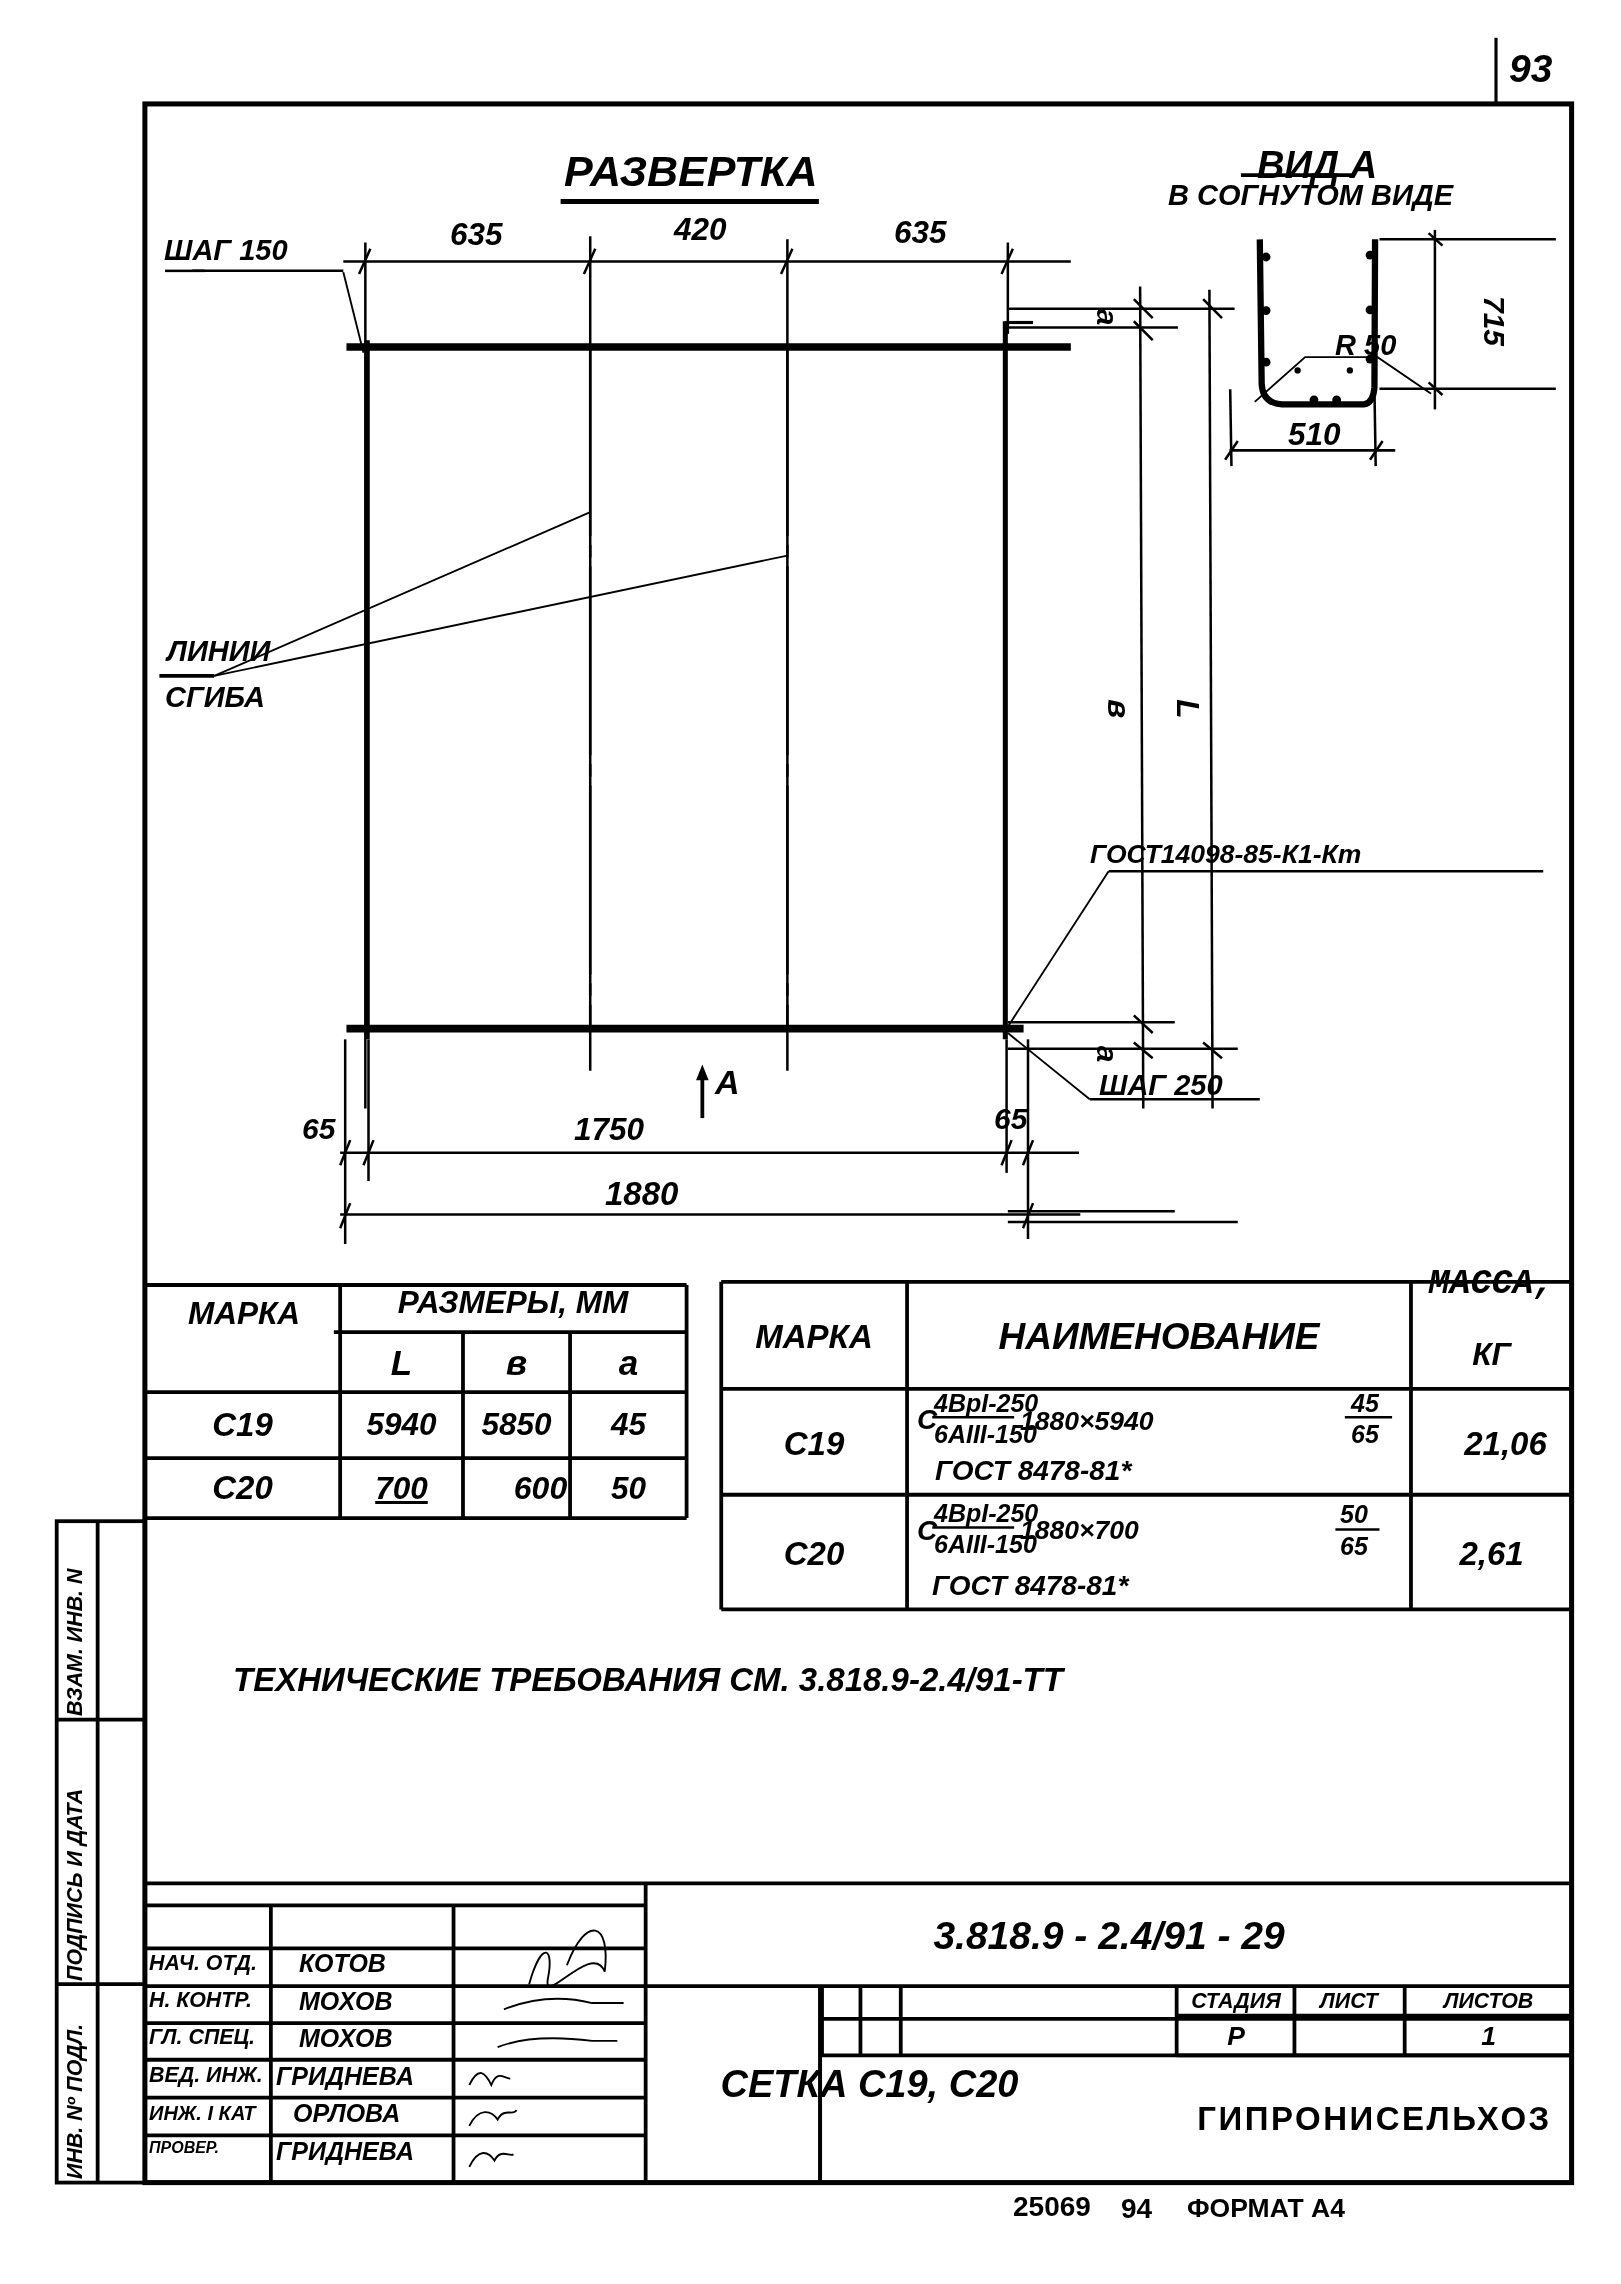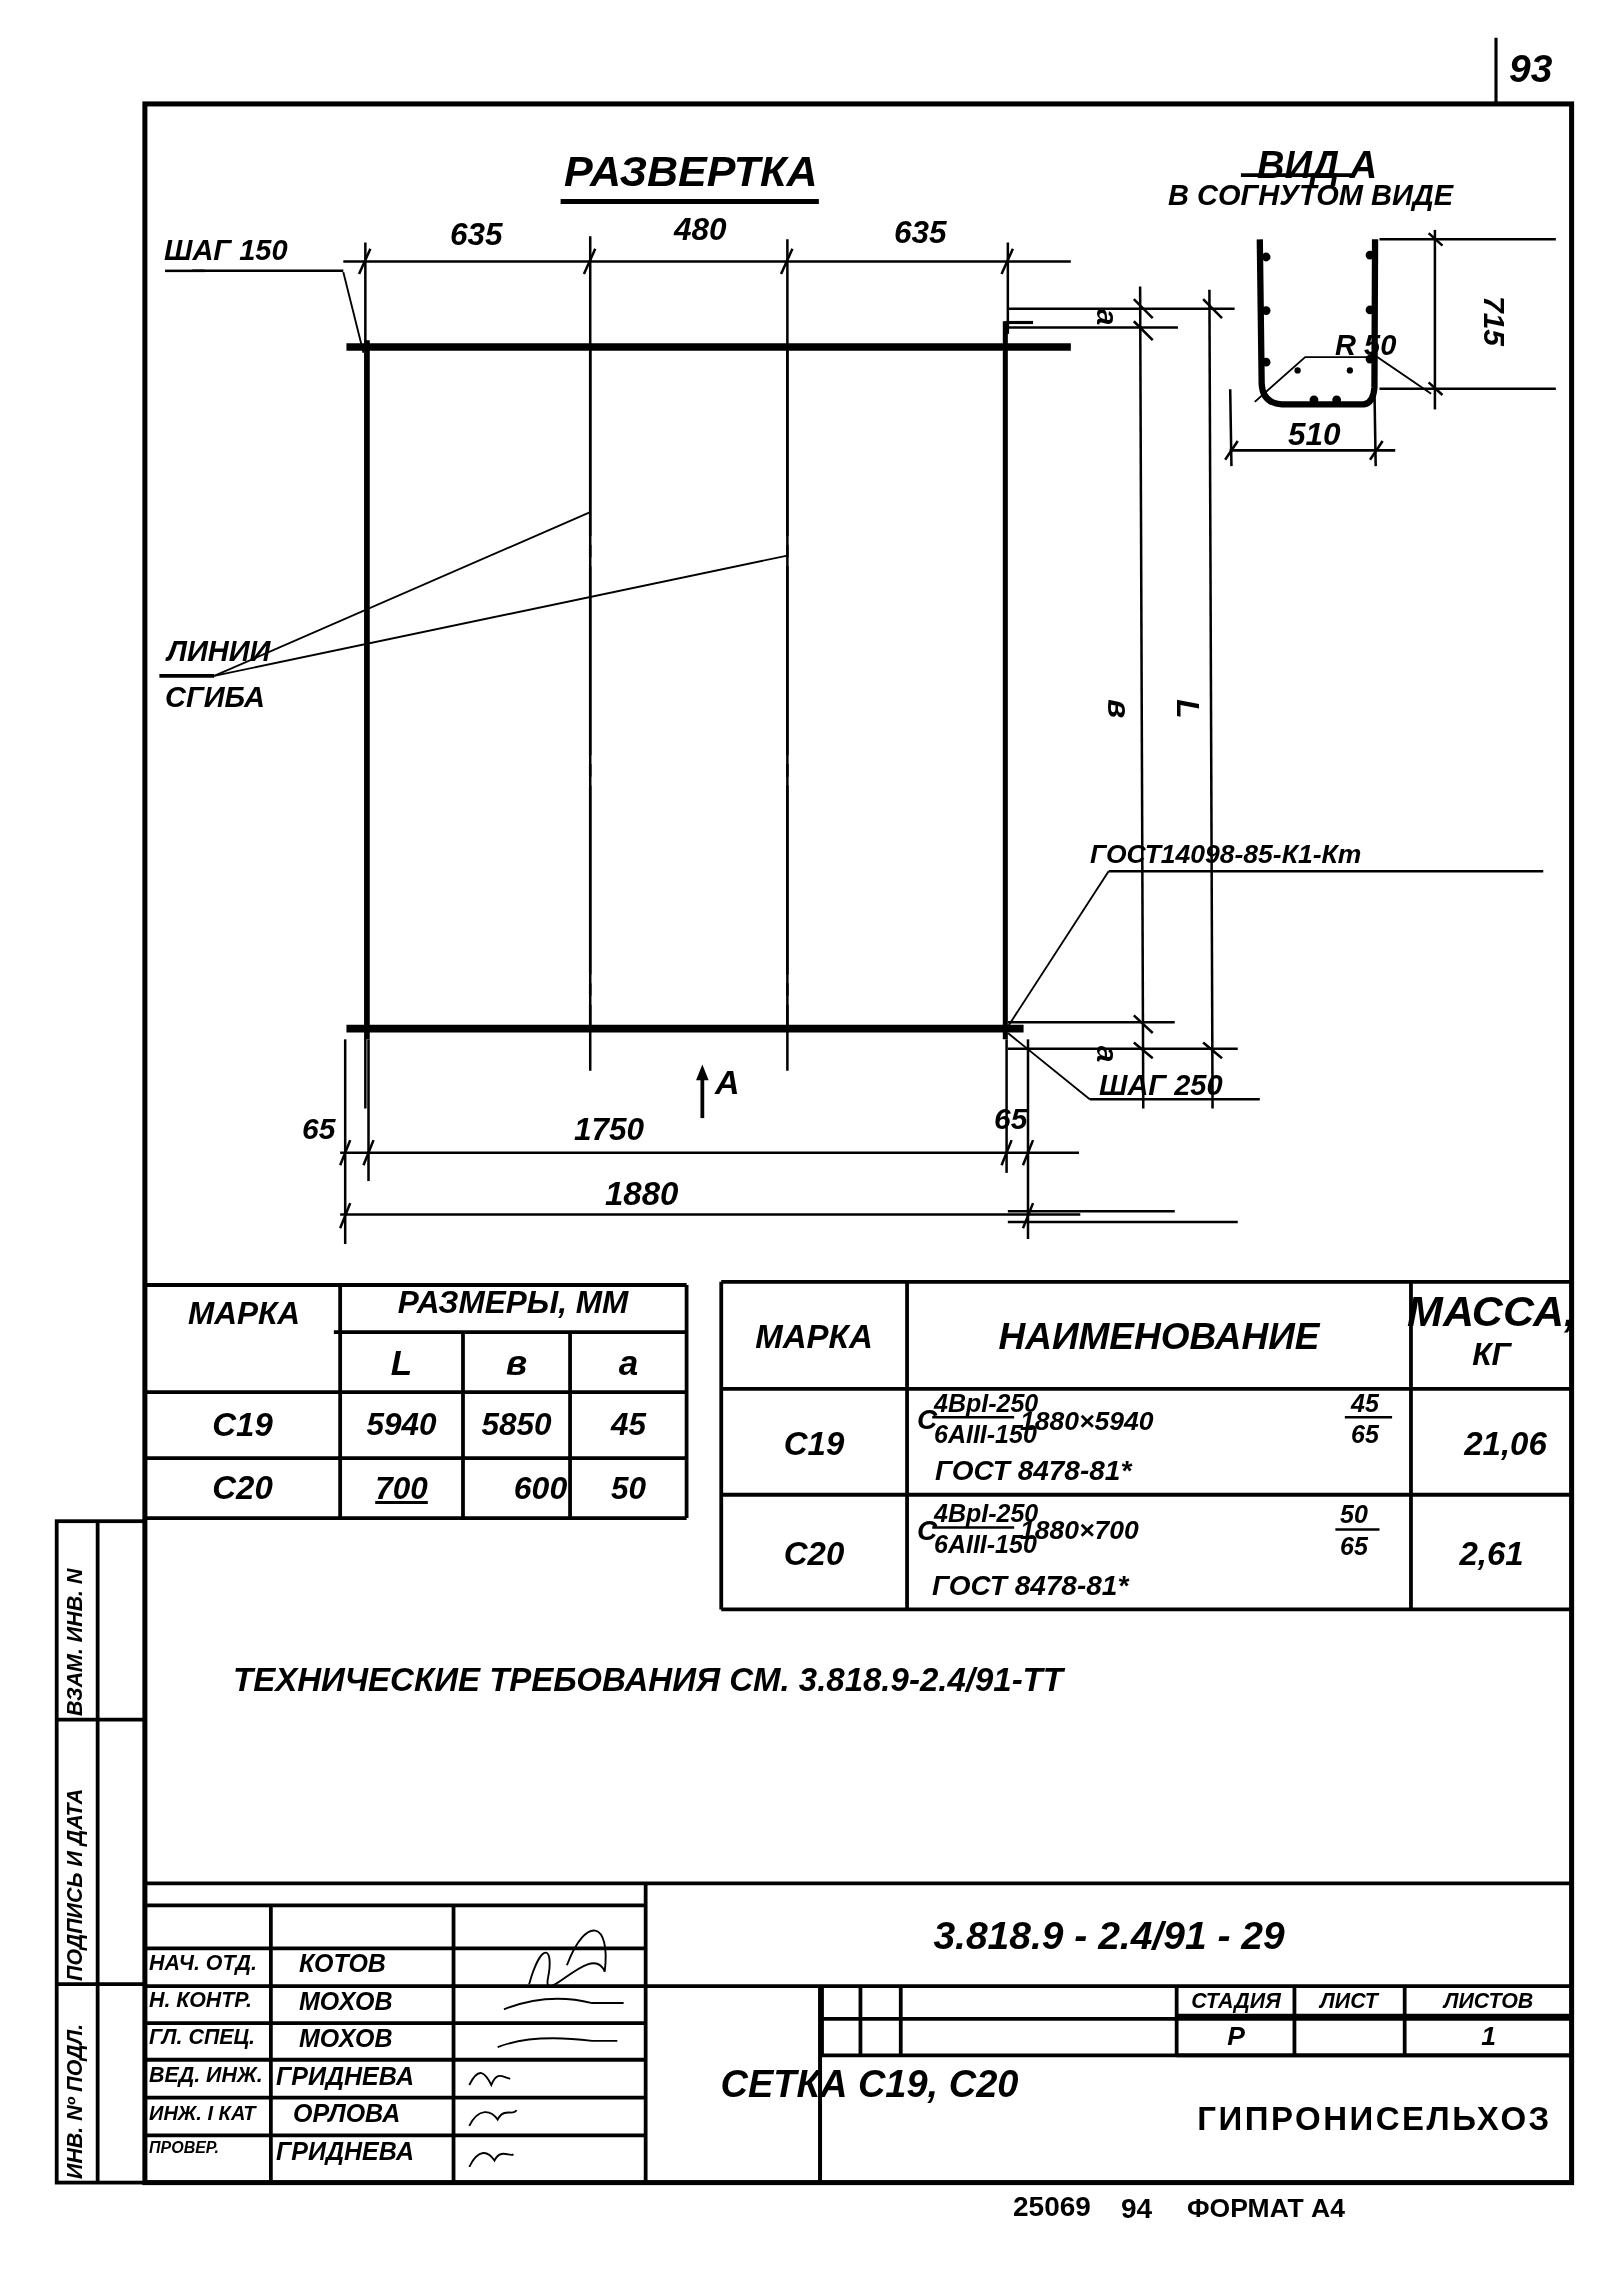--- a/index.html
+++ b/index.html
@@ -199,21 +199,21 @@
     <path d="M745,3310 C760,3280 770,3290 780,3310 C790,3285 800,3300 810,3300"></path>
     <path d="M745,3375 C760,3345 780,3350 790,3365 C800,3345 815,3360 820,3350"></path>
     <path d="M745,3440 C760,3410 775,3415 785,3430 C795,3410 810,3425 815,3420"></path>
   </g>
 </svg>
 
 <div class="txt" style="left:1509px;top:49px;font-size:39px;">93</div>
 
 <div class="txt" style="left:564px;top:150px;font-size:43px;">РАЗВЕРТКА</div>
 <div class="txt" style="left:450px;top:219px;font-size:31.5px;">635</div>
-<div class="txt" style="left:674px;top:214px;font-size:31.5px;">480</div>
+<div class="txt" style="left:674px;top:214px;font-size:31.5px;">420</div>
 <div class="txt" style="left:894px;top:217px;font-size:31.5px;">635</div>
 <div class="txt" style="left:164px;top:236px;font-size:29px;">ШАГ 150</div>
 <div class="txt" style="left:167px;top:637px;font-size:29px;">ЛИНИИ</div>
 <div class="txt" style="left:165px;top:683px;font-size:29px;">СГИБА</div>
 <div class="txt" style="left:1090px;top:841px;font-size:26.5px;">ГОСТ14098-85-К1-Кт</div>
 <div class="txt" style="left:1099px;top:1071px;font-size:29px;">ШАГ 250</div>
 <div class="txt" style="left:715px;top:1065px;font-size:34px;">А</div>
 <div class="txt" style="left:302px;top:1114px;font-size:30px;">65</div>
 <div class="txt" style="left:574px;top:1114px;font-size:31.5px;">1750</div>
 <div class="txt" style="left:994px;top:1104px;font-size:30px;">65</div>
@@ -240,21 +240,21 @@
 <div class="cell" style="left:463px;top:1393px;width:107px;height:63px;font-size:31.5px;">5850</div>
 <div class="cell" style="left:570px;top:1393px;width:117px;height:63px;font-size:31.5px;">45</div>
 
 <div class="cell" style="left:145px;top:1459px;width:195px;height:58px;font-size:33px;">С20</div>
 <div class="cell" style="left:340px;top:1459px;width:123px;height:58px;font-size:31.5px;text-decoration:underline;">700</div>
 <div class="cell" style="left:463px;top:1459px;width:107px;height:58px;font-size:32px;padding-left:24px;">600</div>
 <div class="cell" style="left:570px;top:1459px;width:117px;height:58px;font-size:31.5px;">50</div>
 
 <div class="cell" style="left:721px;top:1285px;width:186px;height:104px;font-size:33px;">МАРКА</div>
 <div class="cell" style="left:907px;top:1285px;width:504px;height:104px;font-size:37px;">НАИМЕНОВАНИЕ</div>
-<div class="cell" style="left:1411px;top:1288px;width:161px;height:47px;font-size:43px;">МАССА,</div>
+<div class="cell" style="left:1411px;top:1260px;width:161px;height:47px;font-size:35px;font-family:Liberation Mono, monospace;">МАССА,</div>
 <div class="cell" style="left:1411px;top:1332px;width:161px;height:44px;font-size:31.5px;">КГ</div>
 
 <div class="cell" style="left:721px;top:1392px;width:186px;height:103px;font-size:33px;">С19</div>
 <div class="txt" style="left:917px;top:1406px;font-size:28px;">С</div>
 <div class="txt" style="left:934px;top:1391px;font-size:25px;">4ВрI-250</div>
 <div class="txt" style="left:934px;top:1422px;font-size:25px;">6АIII-150</div>
 <div class="txt" style="left:1020px;top:1408px;font-size:26.5px;">1880×5940</div>
 <div class="txt" style="left:1351px;top:1391px;font-size:25px;">45</div>
 <div class="txt" style="left:1351px;top:1422px;font-size:25px;">65</div>
 <div class="txt" style="left:935px;top:1457px;font-size:28px;">ГОСТ 8478-81*</div>

